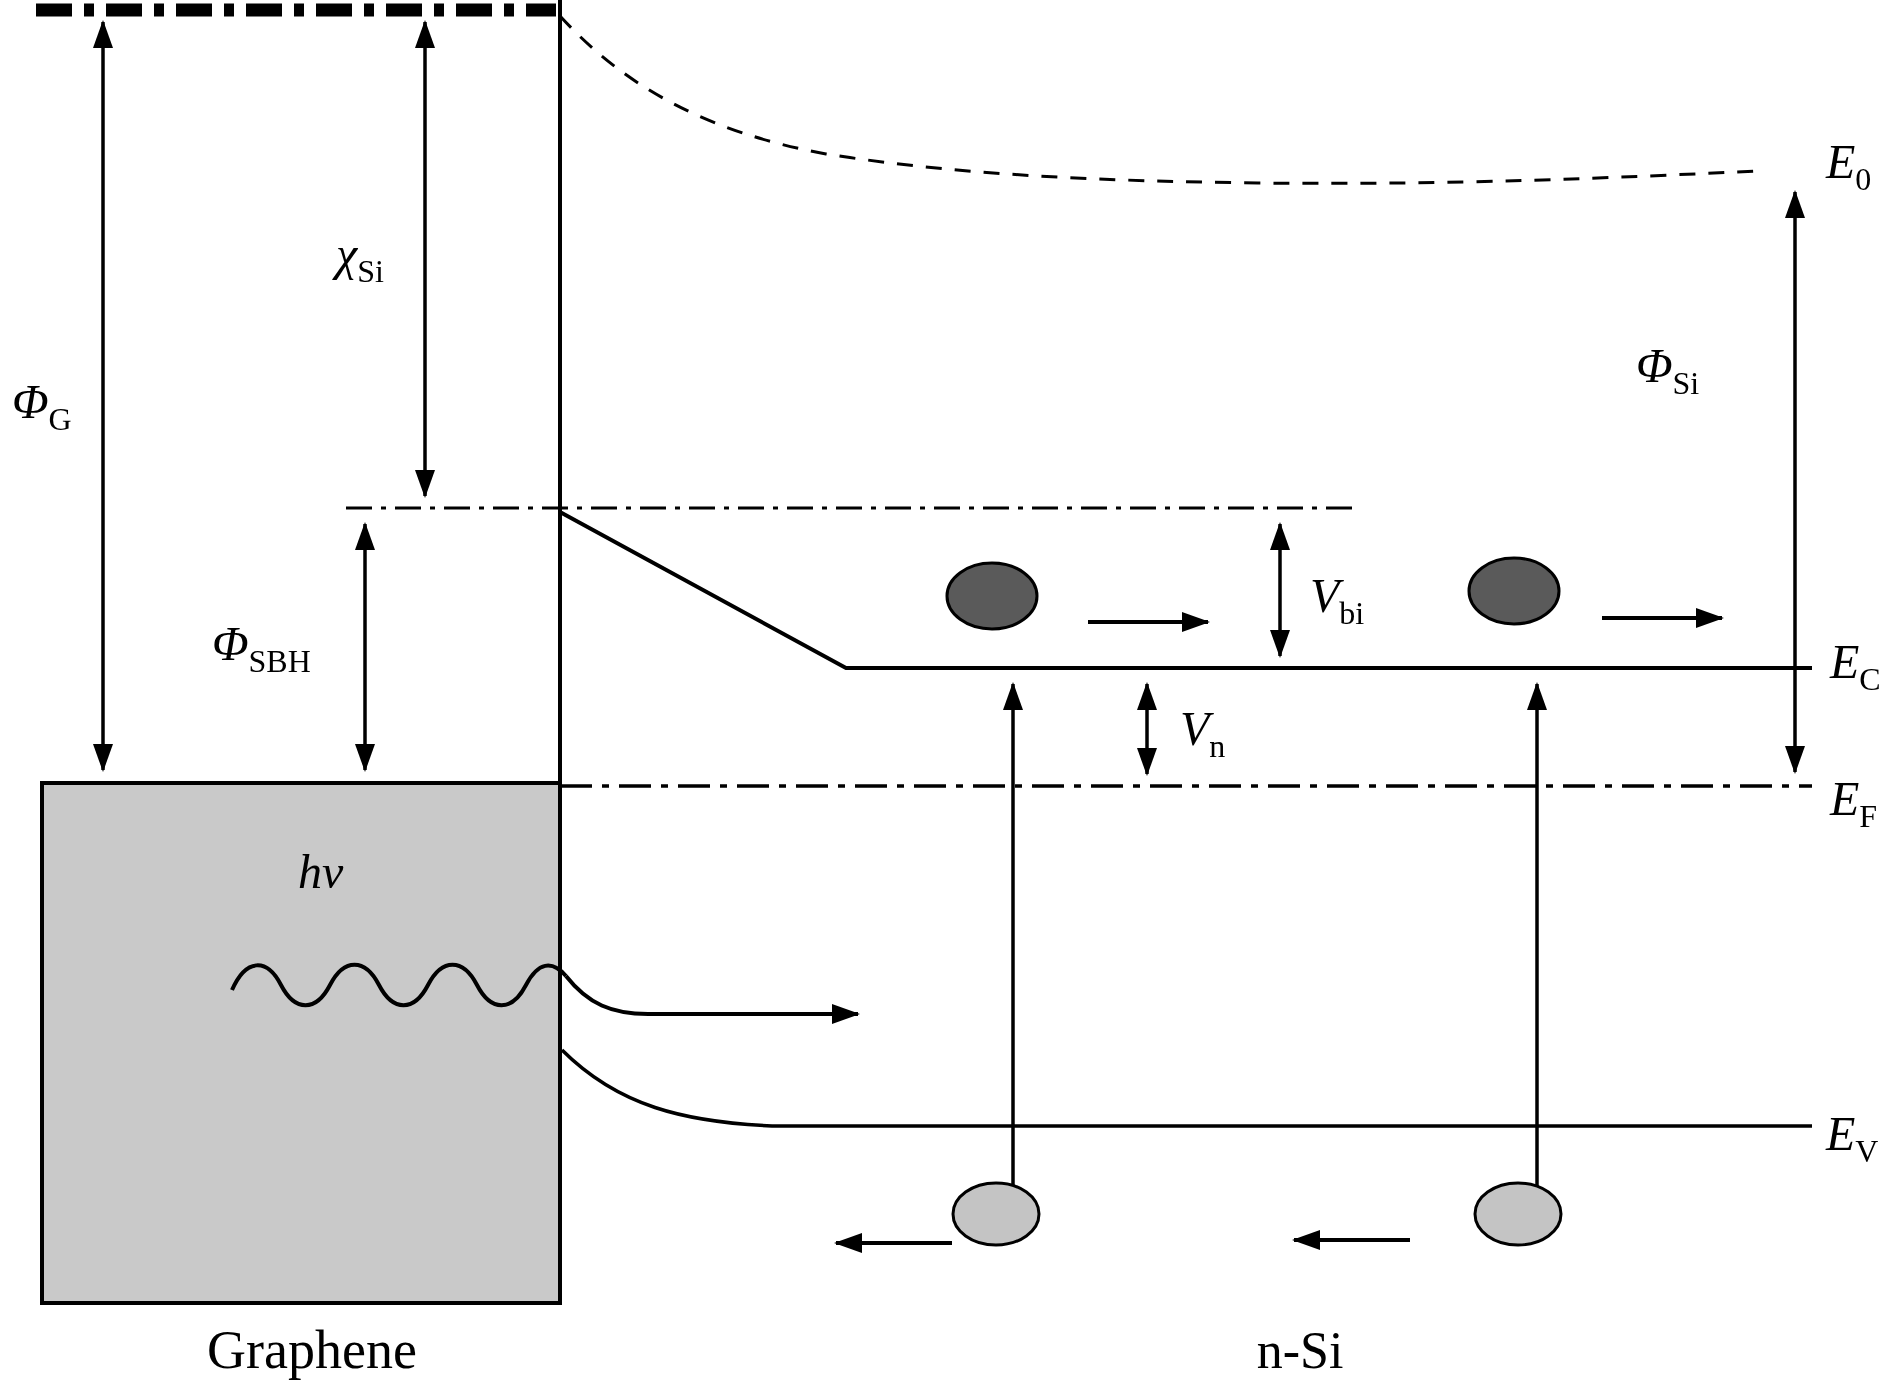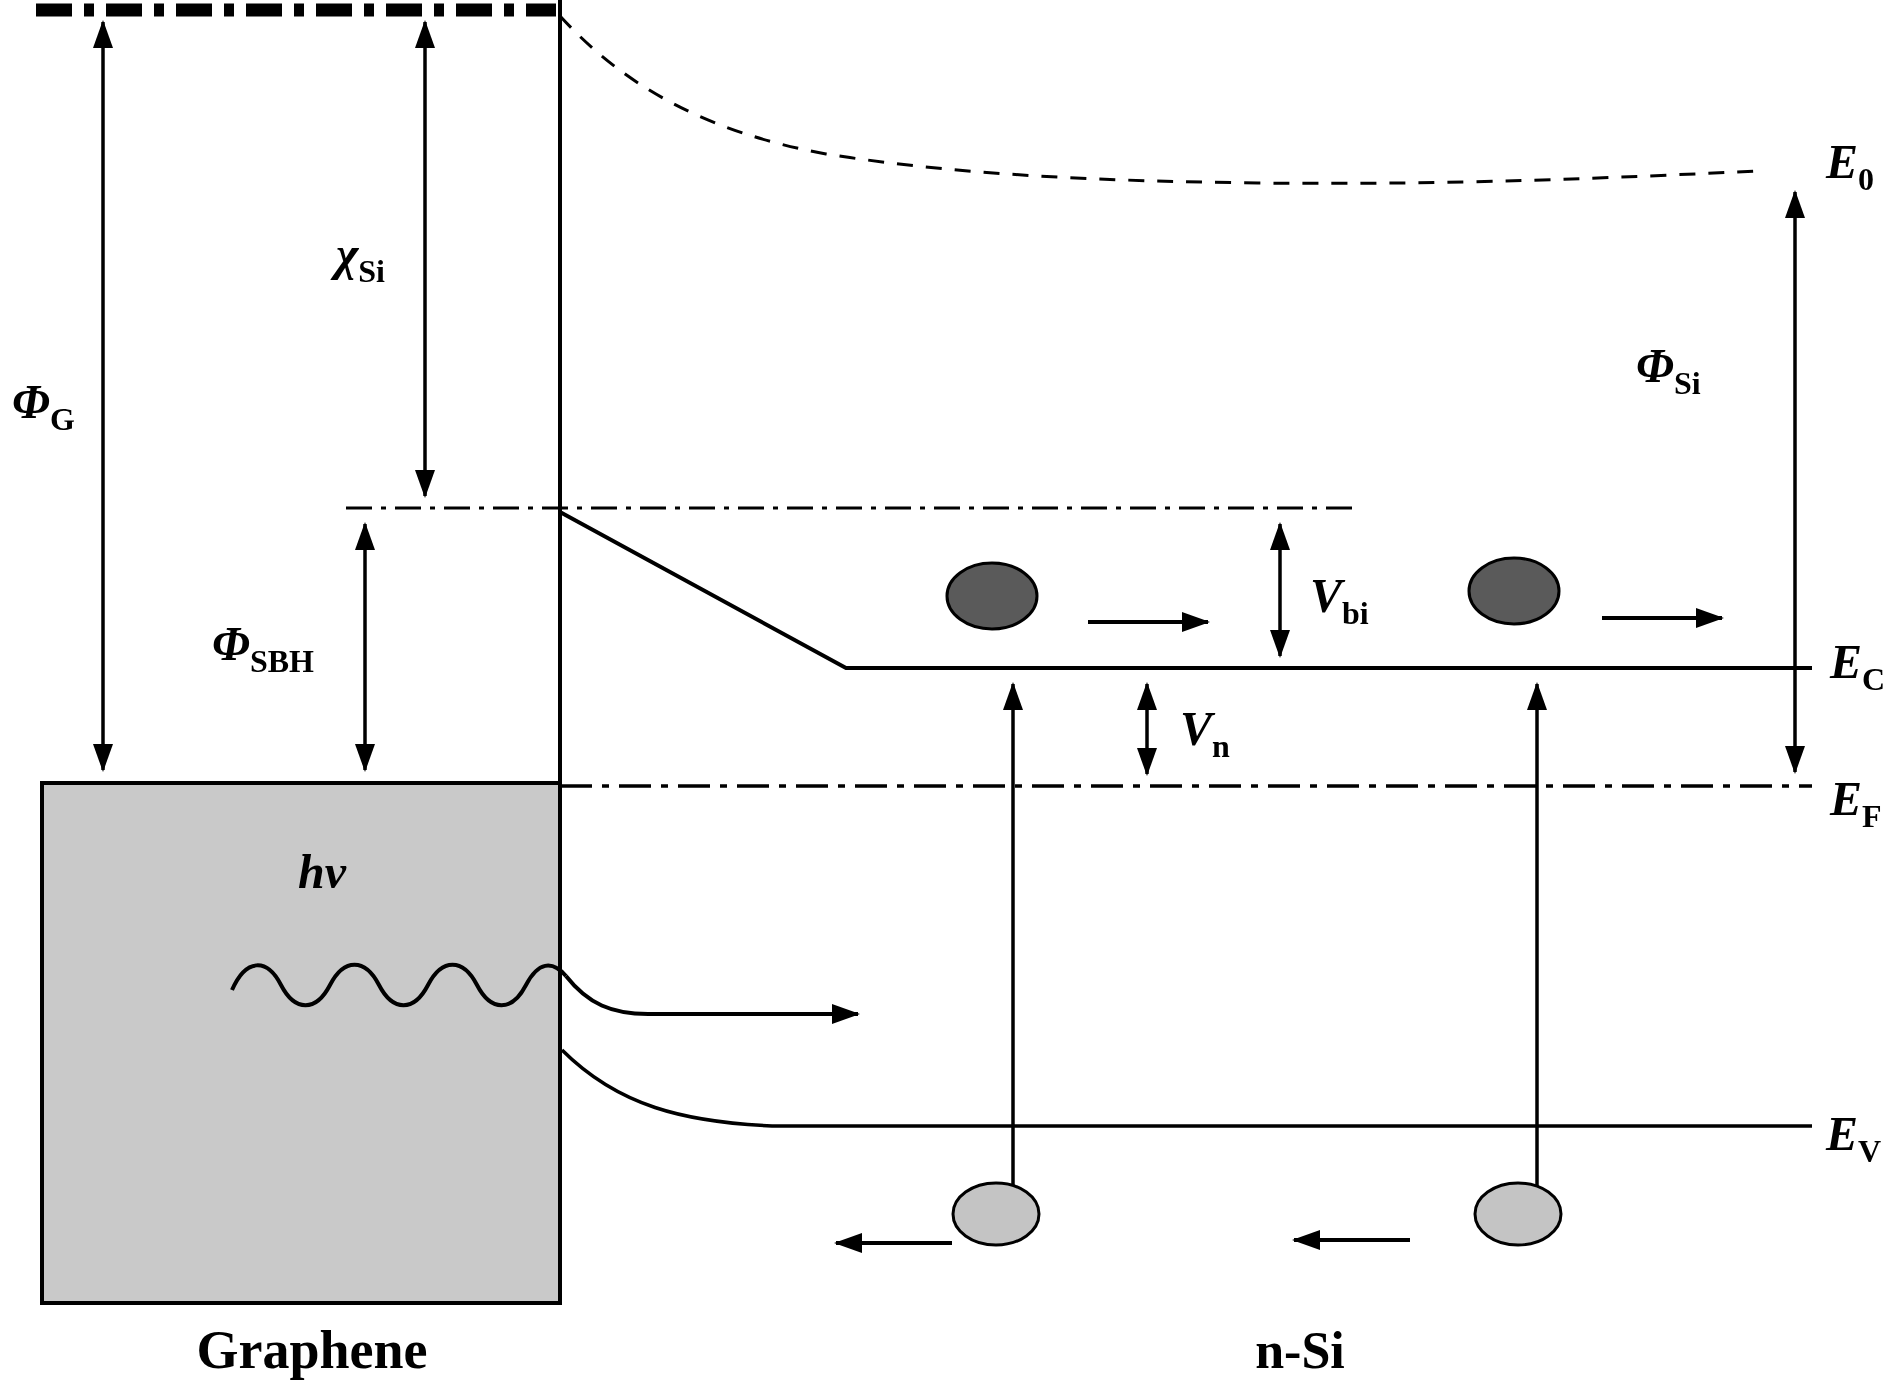--- a/index.html
+++ b/index.html
@@ -6,21 +6,20 @@
     margin: 0;
     padding: 0;
     background: #ffffff;
   }
   .canvas {
     position: relative;
     width: 1902px;
     height: 1386px;
     background: #ffffff;
     overflow: hidden;
-    font-weight: bold;
   }
   svg { display: block; }
   text {
     font-family: "Liberation Serif", "DejaVu Serif", serif;
     fill: #000000;
   }
   .sym { font-size: 48px; font-style: italic; }
   .sub { font-size: 32px; font-style: normal; }
   .plain { font-size: 54px; font-style: normal; }
   .plain-sm { font-size: 52px; font-style: normal; }

